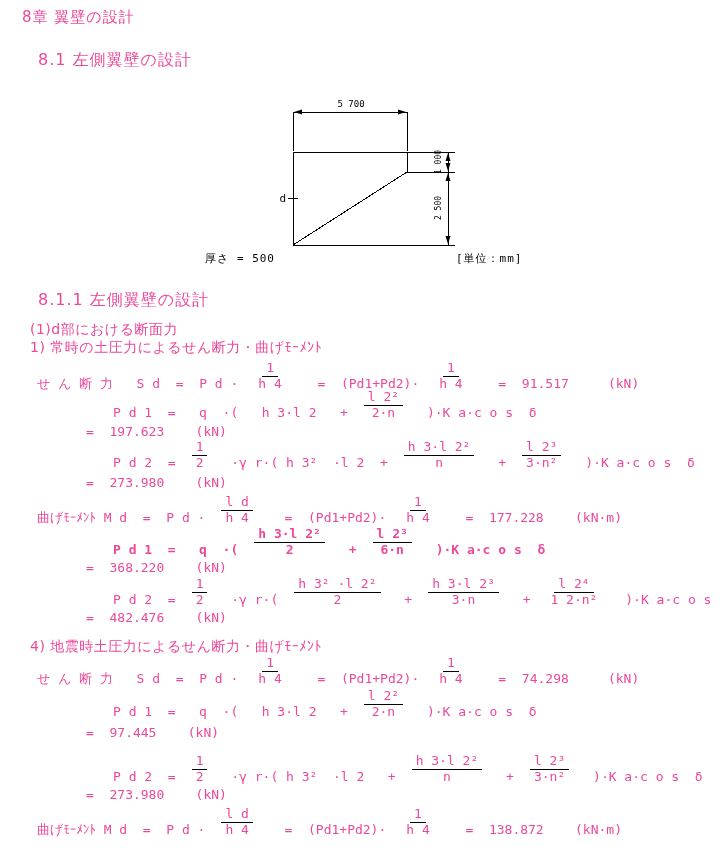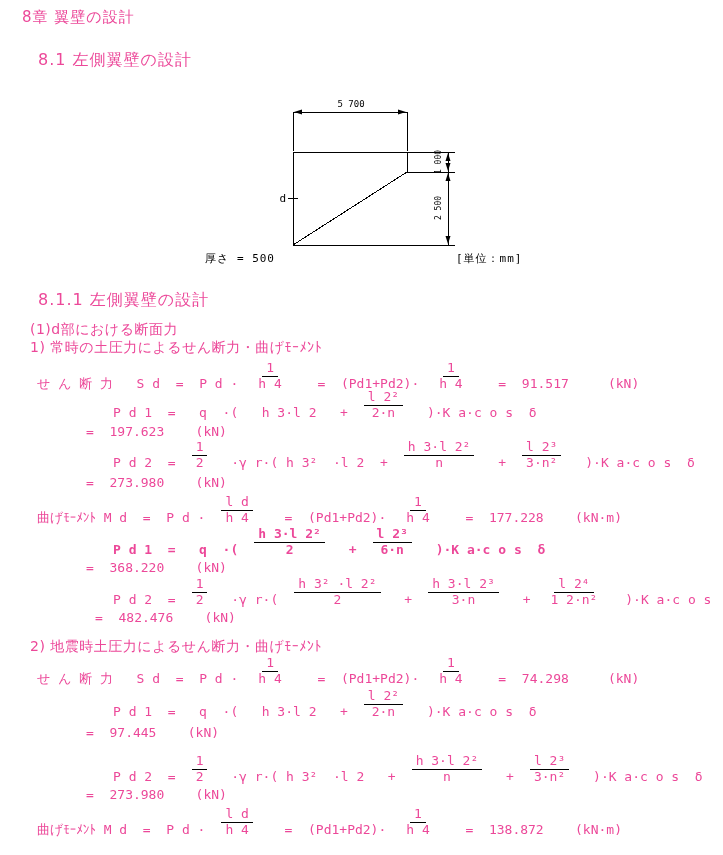--- a/index.html
+++ b/index.html
@@ -75,23 +75,23 @@
 
   <div class="row" style="left:37px;top:361px;"><span class="ft">せ ん 断 力   S d  =  P d ·</span><span class="frac"><span class="num">1</span><span class="den">h 4</span></span><span class="ft">  =  (Pd1+Pd2)·</span><span class="frac"><span class="num">1</span><span class="den">h 4</span></span><span class="ft">  =  91.517     (kN)</span></div>
   <div class="row" style="left:113px;top:390px;"><span class="ft">P d 1  =   q  ·(   h 3·l 2   +</span><span class="frac"><span class="num">l 2²</span><span class="den">2·n</span></span><span class="ft"> )·K a·c o s  δ</span></div>
   <div class="row" style="left:86px;top:425px;"><span class="ft">=  197.623    (kN)</span></div>
   <div class="row" style="left:113px;top:440px;"><span class="ft">P d 2  =</span><span class="frac"><span class="num">1</span><span class="den">2</span></span><span class="ft"> ·γ r·( h 3²  ·l 2  +</span><span class="frac"><span class="num">h 3·l 2²</span><span class="den">n</span></span><span class="ft"> +</span><span class="frac"><span class="num">l 2³</span><span class="den">3·n²</span></span><span class="ft"> )·K a·c o s  δ</span></div>
   <div class="row" style="left:86px;top:476px;"><span class="ft">=  273.980    (kN)</span></div>
   <div class="row" style="left:37px;top:495px;"><span class="ft">曲げﾓｰﾒﾝﾄ M d  =  P d ·</span><span class="frac"><span class="num">l d</span><span class="den">h 4</span></span><span class="ft">  =  (Pd1+Pd2)·</span><span class="frac"><span class="num">1</span><span class="den">h 4</span></span><span class="ft">  =  177.228    (kN·m)</span></div>
   <div class="row" style="left:113px;top:527px;font-weight:bold;"><span class="ft">P d 1  =   q  ·(</span><span class="frac"><span class="num">h 3·l 2²</span><span class="den">2</span></span><span class="ft"> +</span><span class="frac"><span class="num">l 2³</span><span class="den">6·n</span></span><span class="ft"> )·K a·c o s  δ</span></div>
   <div class="row" style="left:86px;top:561px;"><span class="ft">=  368.220    (kN)</span></div>
   <div class="row" style="left:113px;top:577px;"><span class="ft">P d 2  =</span><span class="frac"><span class="num">1</span><span class="den">2</span></span><span class="ft"> ·γ r·(</span><span class="frac"><span class="num">h 3² ·l 2²</span><span class="den">2</span></span><span class="ft"> +</span><span class="frac"><span class="num">h 3·l 2³</span><span class="den">3·n</span></span><span class="ft"> +</span><span class="frac"><span class="num">l 2⁴</span><span class="den">1 2·n²</span></span><span class="ft"> )·K a·c o s  δ</span></div>
-  <div class="row" style="left:86px;top:611px;margin-left:9px;"><span class="ft">=  482.476    (kN)</span></div>
+  <div class="row" style="left:86px;top:611px;"><span class="ft">=  482.476    (kN)</span></div>
 
-  <div class="abs body-txt" style="left:30px;top:638px;">2) 地震時土圧力によるせん断力・曲げﾓｰﾒﾝﾄ</div>
+  <div class="abs body-txt" style="left:30px;top:638px;">4) 地震時土圧力によるせん断力・曲げﾓｰﾒﾝﾄ</div>
 
   <div class="row" style="left:37px;top:656px;"><span class="ft">せ ん 断 力   S d  =  P d ·</span><span class="frac"><span class="num">1</span><span class="den">h 4</span></span><span class="ft">  =  (Pd1+Pd2)·</span><span class="frac"><span class="num">1</span><span class="den">h 4</span></span><span class="ft">  =  74.298     (kN)</span></div>
   <div class="row" style="left:113px;top:689px;"><span class="ft">P d 1  =   q  ·(   h 3·l 2   +</span><span class="frac"><span class="num">l 2²</span><span class="den">2·n</span></span><span class="ft"> )·K a·c o s  δ</span></div>
   <div class="row" style="left:86px;top:726px;"><span class="ft">=  97.445    (kN)</span></div>
   <div class="row" style="left:113px;top:754px;"><span class="ft">P d 2  =</span><span class="frac"><span class="num">1</span><span class="den">2</span></span><span class="ft"> ·γ r·( h 3²  ·l 2   +</span><span class="frac"><span class="num">h 3·l 2²</span><span class="den">n</span></span><span class="ft"> +</span><span class="frac"><span class="num">l 2³</span><span class="den">3·n²</span></span><span class="ft"> )·K a·c o s  δ</span></div>
   <div class="row" style="left:86px;top:788px;"><span class="ft">=  273.980    (kN)</span></div>
   <div class="row" style="left:37px;top:807px;"><span class="ft">曲げﾓｰﾒﾝﾄ M d  =  P d ·</span><span class="frac"><span class="num">l d</span><span class="den">h 4</span></span><span class="ft">  =  (Pd1+Pd2)·</span><span class="frac"><span class="num">1</span><span class="den">h 4</span></span><span class="ft">  =  138.872    (kN·m)</span></div>
 
 </div>
 

